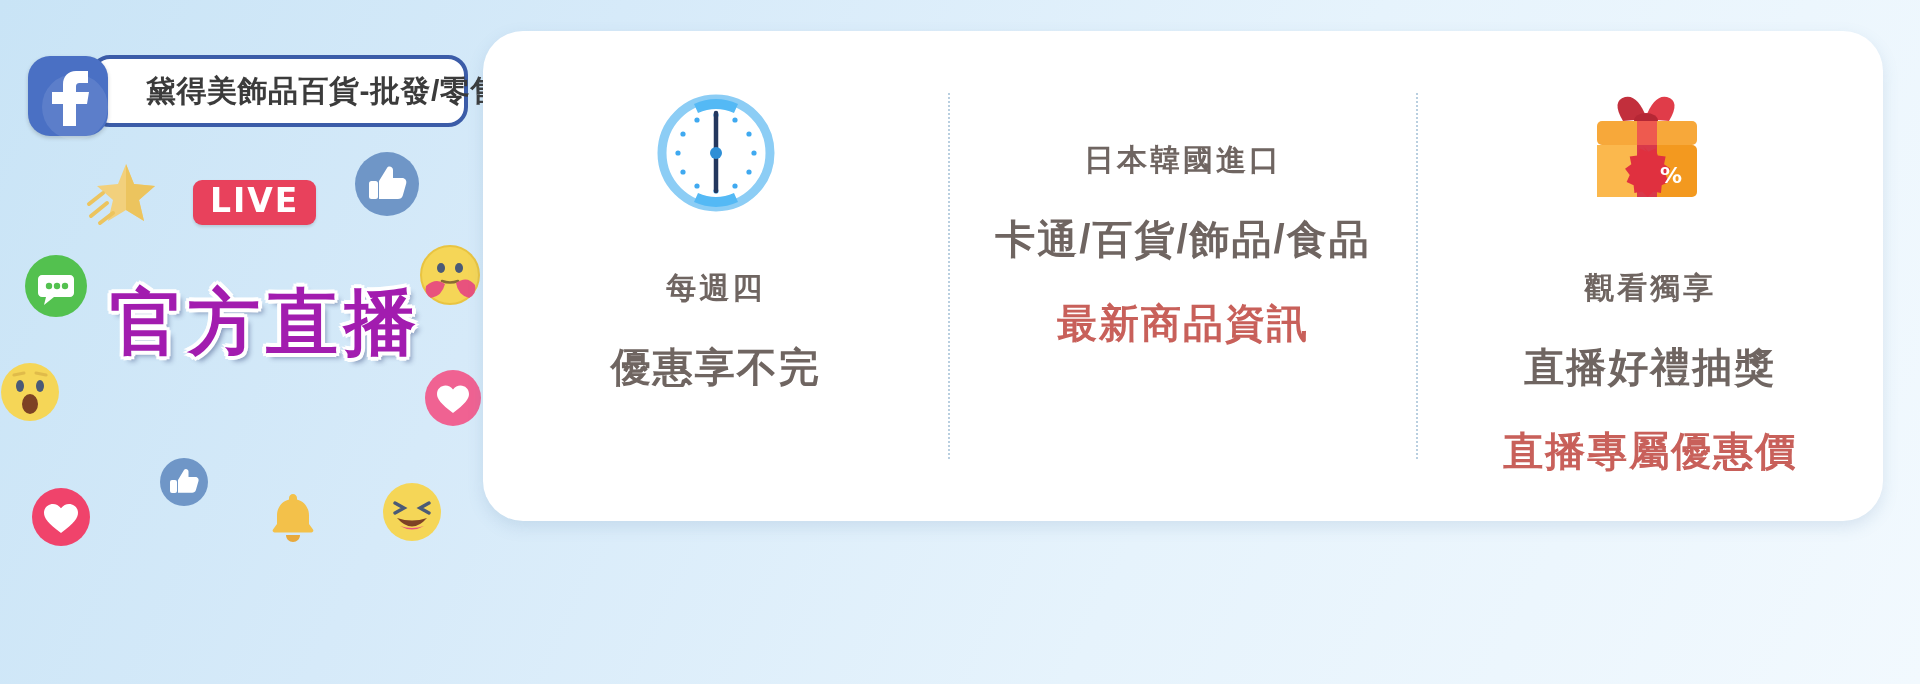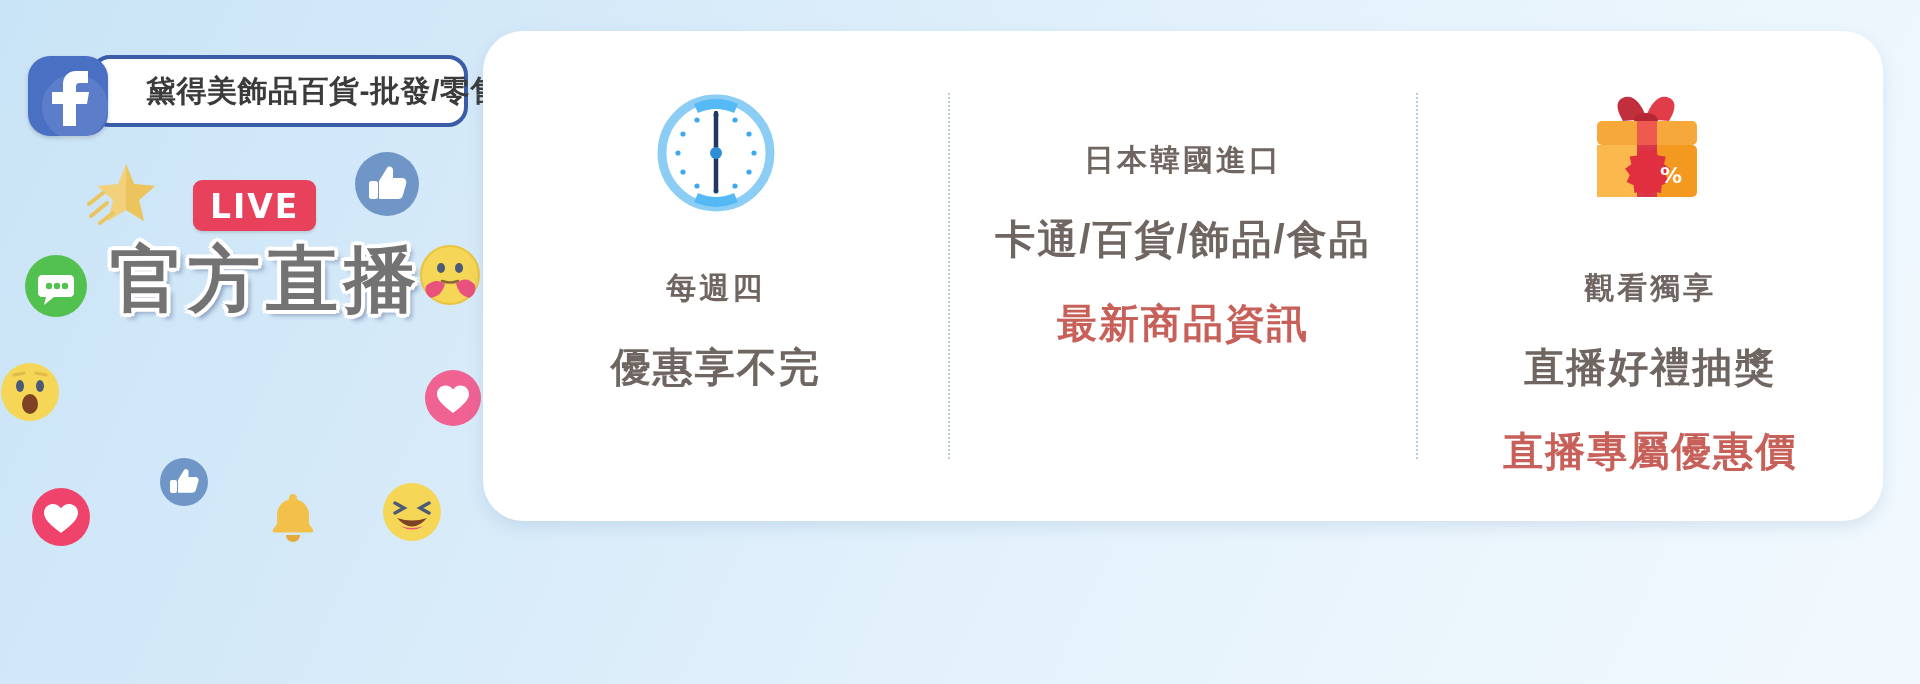--- a/index.html
+++ b/index.html
@@ -32,36 +32,37 @@
   #fb-badge .fbmark::before{
     content:""; position:absolute; left:14px; top:18px; width:66px; height:66px;
     border-radius:50%; background:rgba(255,255,255,.10);
   }
   #fb-badge .fbmark svg { position:absolute; left:20px; top:12px; }
 
   
   #live-badge {
     position:absolute; left:193px; top:180px;
     background:#e8415c; border-radius:9px;
-    padding:10px 17px 8px;
+    padding:4px 17px 8px;
     box-shadow:0 2px 3px rgba(0,0,0,.12);
   }
   #live-badge span {
     color:#fff; font-size:33px; font-weight:800; letter-spacing:2px;
     font-family:"DejaVu Sans",sans-serif; line-height:1;
   }
 
   
   .headline {
-    position:absolute; font-size:72px; font-weight:700; color:#737373;
+    position:absolute; font-size:72px; font-weight:700; color:#a21caf;
     letter-spacing:6px; white-space:nowrap; line-height:1;
     text-shadow:
       -3px -3px 0 #fff, 3px -3px 0 #fff, -3px 3px 0 #fff, 3px 3px 0 #fff,
       -4px 0 0 #fff, 4px 0 0 #fff, 0 -4px 0 #fff, 0 4px 0 #fff,
       5px 5px 5px rgba(40,55,110,.45);
+    margin-top: 43px;
   }
   #headline-1 { left:110px; top:243px; }
   #headline-2 { left:78px;  top:350px; }
 
   
   .emoji { position:absolute; }
   .emoji svg { display:block; }
 
   
   #feature-card {

